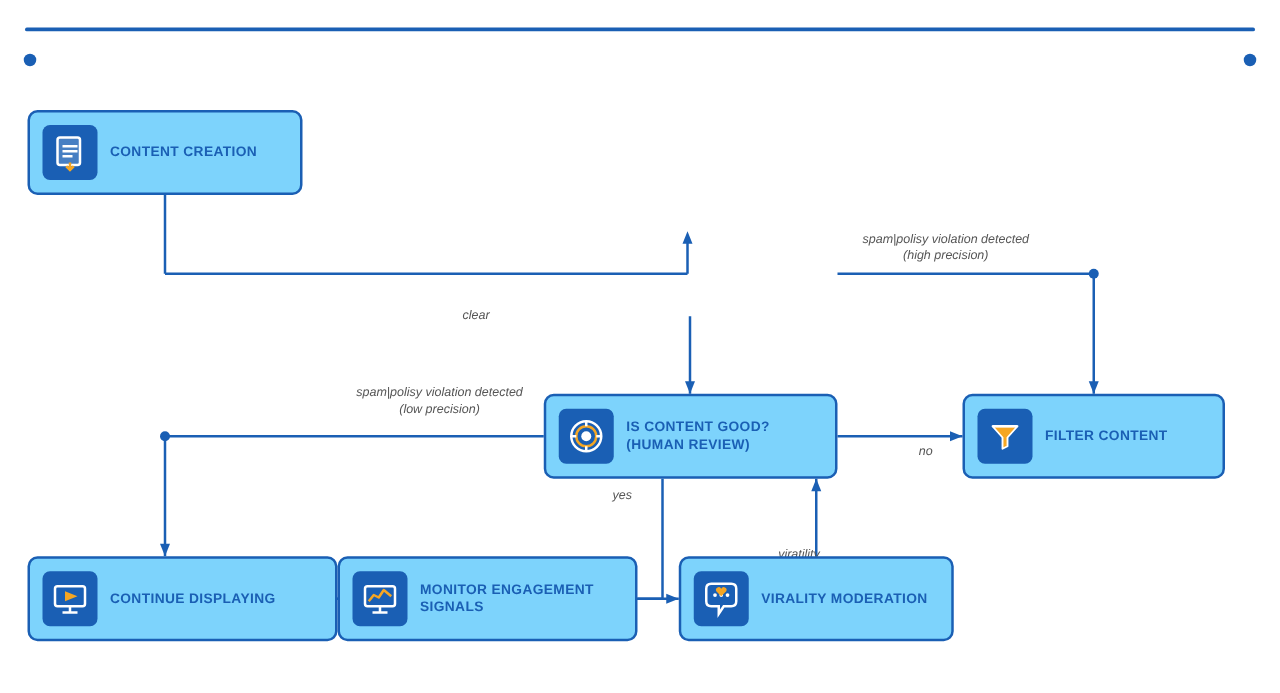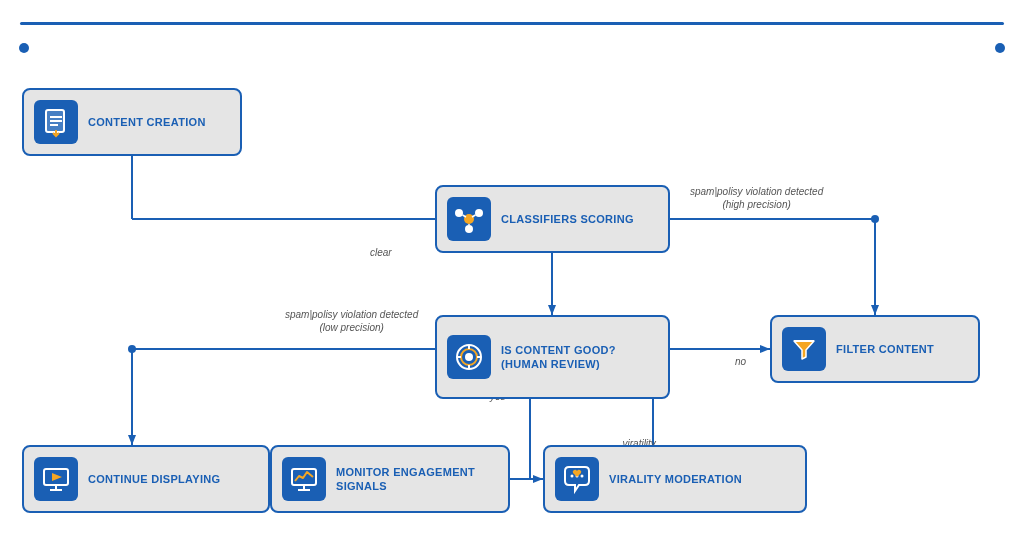--- a/index.html
+++ b/index.html
@@ -32,21 +32,21 @@
     }
     .title-line {
       height: 3px;
       background: #1a5fb4;
       margin: 4px 0 0 0;
       border-radius: 2px;
     }
     
     .node {
       position: absolute;
-      background: #e5e5e5;
+      background: #7dd3fc;
       border: 2.5px solid #1a5fb4;
       border-radius: 8px;
       display: flex;
       align-items: center;
       gap: 10px;
       padding: 8px 14px 8px 10px;
     }
     .node-icon {
       width: 44px;
       height: 44px;
@@ -145,36 +145,22 @@
         <rect x="6" y="4" width="18" height="22" rx="2" stroke="white" stroke-width="2"></rect>
         <line x1="10" y1="11" x2="22" y2="11" stroke="white" stroke-width="2"></line>
         <line x1="10" y1="15" x2="22" y2="15" stroke="white" stroke-width="2"></line>
         <line x1="10" y1="19" x2="18" y2="19" stroke="white" stroke-width="2"></line>
         <path d="M16 24 L16 30 M13 27 L16 30 L19 27" stroke="#f5a623" stroke-width="2" fill="none"></path>
       </svg>
     </div>
     <div class="node-label">CONTENT CREATION</div>
   </div>
 
-  <div class="node" style="left:435px;top:185px;width:235px;height:68px;">
-    <div class="node-icon">
-      <svg width="32" height="32" viewBox="0 0 32 32" fill="none">
-        <circle cx="16" cy="16" r="5" fill="#f5a623"></circle>
-        <circle cx="6" cy="10" r="4" fill="white"></circle>
-        <circle cx="26" cy="10" r="4" fill="white"></circle>
-        <circle cx="16" cy="26" r="4" fill="white"></circle>
-        <line x1="9.5" y1="12" x2="13" y2="14" stroke="white" stroke-width="1.5"></line>
-        <line x1="22.5" y1="12" x2="19" y2="14" stroke="white" stroke-width="1.5"></line>
-        <line x1="16" y1="21" x2="16" y2="22" stroke="white" stroke-width="1.5"></line>
-      </svg>
-    </div>
-    <div class="node-label">CLASSIFIERS SCORING</div>
-  </div>
-
-  <div class="node" style="left:435px;top:315px;width:235px;height:84px;">
+
+  <div class="node" style="left:435px;top:315px;width:235px;height:68px;">
     <div class="node-icon">
       <svg width="32" height="32" viewBox="0 0 32 32" fill="none">
         <circle cx="16" cy="16" r="12" stroke="white" stroke-width="2"></circle>
         <circle cx="16" cy="16" r="8" stroke="#f5a623" stroke-width="2"></circle>
         <circle cx="16" cy="16" r="4" fill="white"></circle>
         <line x1="16" y1="4" x2="16" y2="8" stroke="white" stroke-width="2"></line>
         <line x1="16" y1="24" x2="16" y2="28" stroke="white" stroke-width="2"></line>
         <line x1="4" y1="16" x2="8" y2="16" stroke="white" stroke-width="2"></line>
         <line x1="24" y1="16" x2="28" y2="16" stroke="white" stroke-width="2"></line>
       </svg>
@@ -209,21 +195,21 @@
       <svg width="32" height="32" viewBox="0 0 32 32" fill="none">
         <rect x="4" y="6" width="24" height="16" rx="2" stroke="white" stroke-width="2"></rect>
         <polyline points="7,18 11,13 15,15 19,9 25,14" stroke="#f5a623" stroke-width="2" fill="none" stroke-linejoin="round"></polyline>
         <line x1="16" y1="22" x2="16" y2="27" stroke="white" stroke-width="2"></line>
         <line x1="10" y1="27" x2="22" y2="27" stroke="white" stroke-width="2"></line>
       </svg>
     </div>
     <div class="node-label">MONITOR ENGAGEMENT SIGNALS</div>
   </div>
 
-  <div class="node" style="left:543px;top:445px;width:264px;height:68px;">
+  <div class="node" style="left:543px;top:445px;width:220px;height:68px;">
     <div class="node-icon">
       <svg width="32" height="32" viewBox="0 0 32 32" fill="none">
         <path d="M4 8 Q4 4 8 4 L24 4 Q28 4 28 8 L28 18 Q28 22 24 22 L18 22 L14 28 L14 22 L8 22 Q4 22 4 18 Z" stroke="white" stroke-width="2" fill="none"></path>
         <circle cx="11" cy="13" r="1.5" fill="white"></circle>
         <circle cx="16" cy="13" r="1.5" fill="white"></circle>
         <circle cx="21" cy="13" r="1.5" fill="white"></circle>
         <path d="M16 8 Q17 6 19 7 Q21 8 20 10 L16 14 L12 10 Q11 8 13 7 Q15 6 16 8Z" fill="#f5a623"></path>
       </svg>
     </div>
     <div class="node-label">VIRALITY MODERATION</div>

